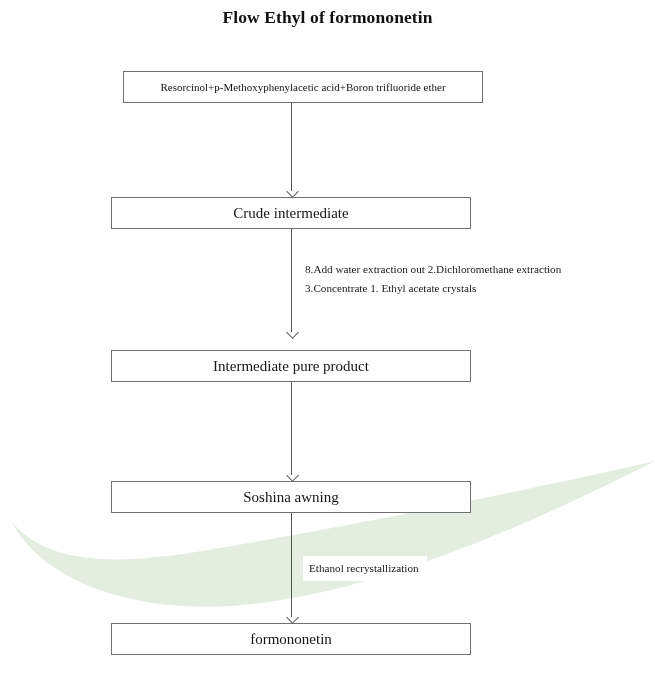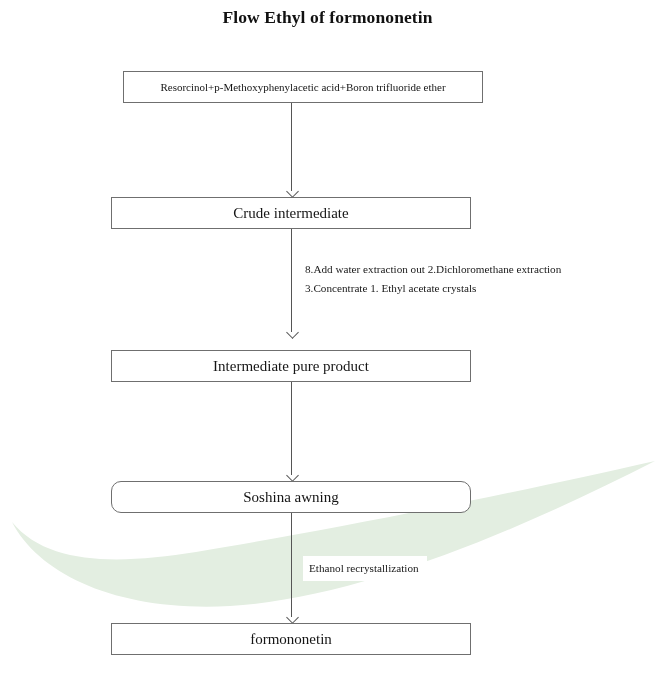--- a/index.html
+++ b/index.html
@@ -134,21 +134,21 @@
   </div>
 
   <div class="node" style="top:334px;margin-top:16px;">Intermediate pure product</div>
 
   <div class="conn" style="left:291px; top:370px; width:1px; height:111px;">
     <div class="stem" style="height:105px;"></div>
     <div class="head" style="top:101px;"></div>
   </div>
 
 
-  <div class="node" style="top:481px;border-radius:10px;">Soshina awning</div>
+  <div class="node" style="top:481px;">Soshina awning</div>
 
   <div class="conn" style="left:291px; top:513px; width:1px; height:110px;">
     <div class="stem" style="height:104px;"></div>
     <div class="head" style="top:100px;"></div>
   </div>
 
   <div class="annot" style="left:303px; top:556px; padding:3px 8px 3px 6px;">
     <div>Ethanol recrystallization</div>
   </div>
 

